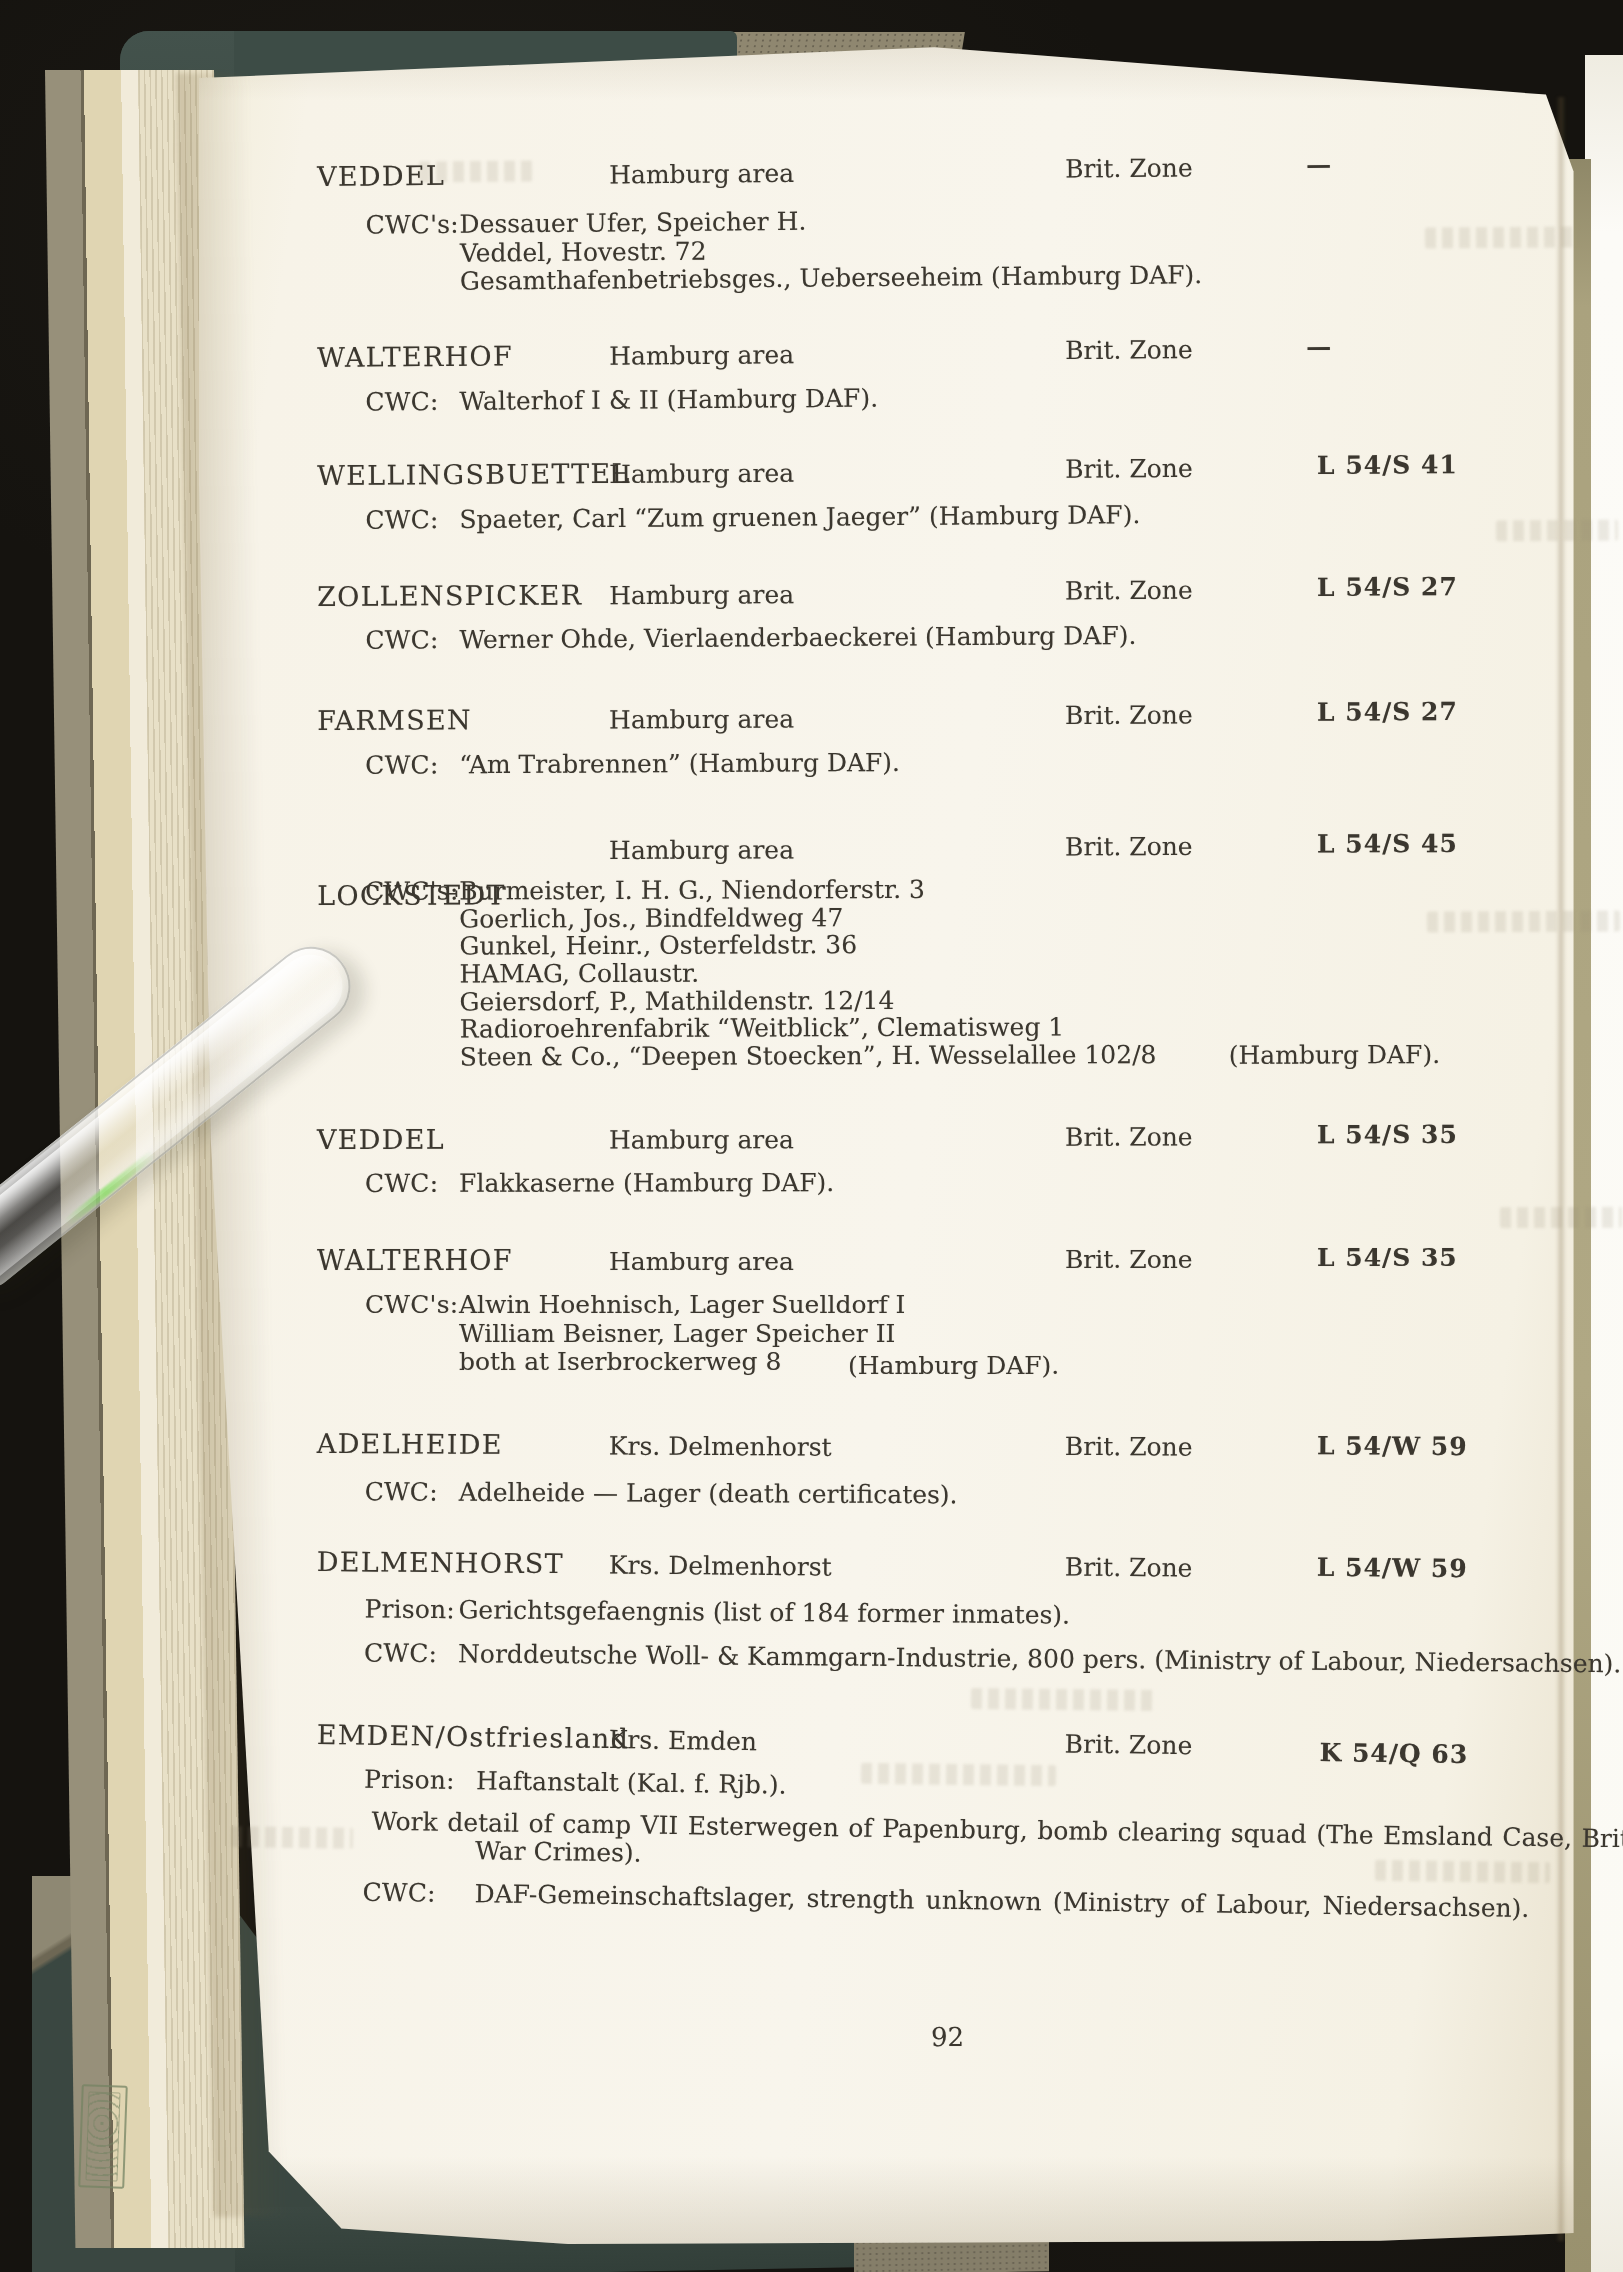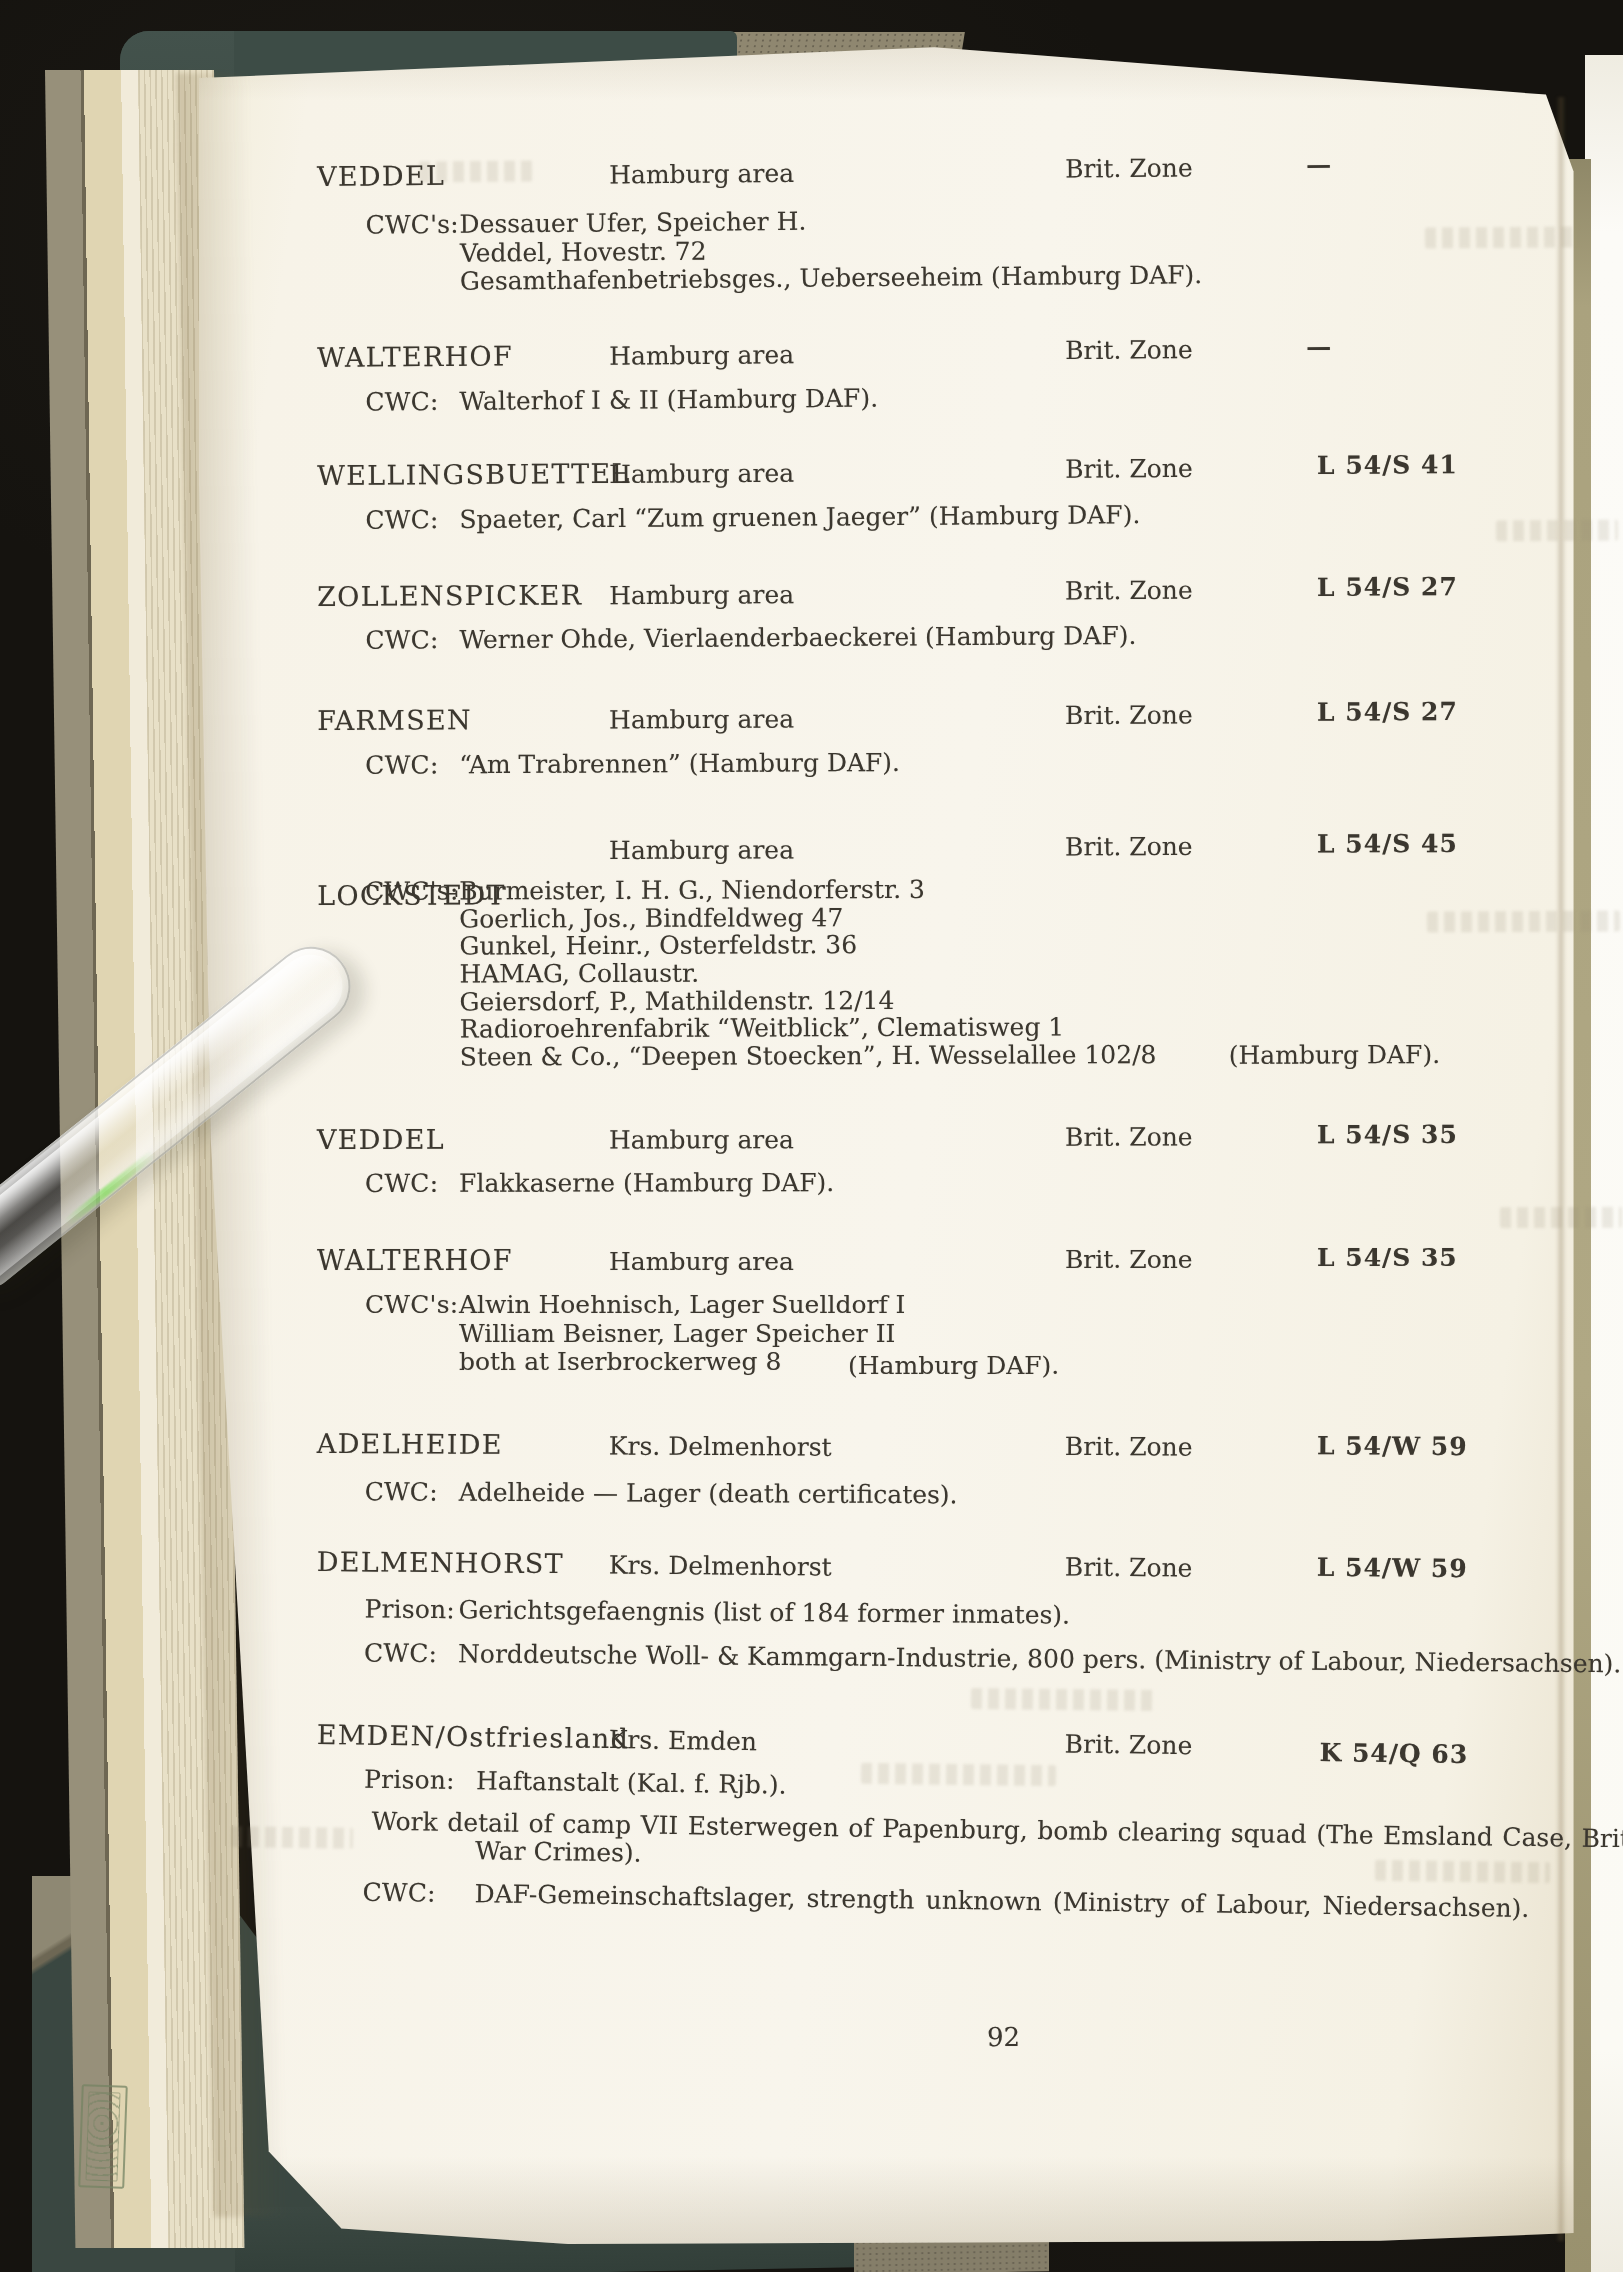--- a/index.html
+++ b/index.html
@@ -56,21 +56,21 @@
   .smudge{height:21px;opacity:.42;filter:blur(1.6px);border-radius:2.4px;
     background:repeating-linear-gradient(90deg,rgba(148,138,114,.4) 0 10.6px,rgba(148,138,114,0) 10.6px 17px);}
   
   #text-layer{left:0;top:0;width:1624px;height:2273px;color:var(--ink);}
   .entry{left:0;width:1624px;height:0;}
   .entry span{white-space:nowrap;line-height:1.12;font-size:25px;
     text-shadow:0 0 0.8px rgba(59,55,47,.35);}
   span.loc{font-size:27px;letter-spacing:1.3px;}
   span.ref{font-weight:bold;letter-spacing:1px;}
   span.lbl{letter-spacing:0.2px;}
-  .pagenum{left:987px;top:2022px;font-size:26px;color:var(--ink);transform:rotate(.3deg);
+  .pagenum{left:931px;top:2022px;font-size:26px;color:var(--ink);transform:rotate(.3deg);
     text-shadow:0 0 0.8px rgba(59,55,47,.35);}
   
   .tool{left:-50px;top:1236px;width:502px;height:79px;border-radius:41px;
     transform:rotate(-38.7deg);transform-origin:left center;
     background:linear-gradient(180deg,rgba(255,255,255,.62),rgba(252,252,250,.22) 34%,rgba(238,238,234,.12) 62%,rgba(255,255,255,.5));
     box-shadow:inset 0 0 0 2px rgba(145,145,138,.45),
                inset 0 11.4px 13px rgba(255,255,255,.65),
                inset 0 -8px 9.7px rgba(150,150,138,.28),
                8px 13px 18px rgba(40,35,18,.16);}
   .tool-core{left:8px;top:8px;right:8px;bottom:8px;border-radius:34px;

